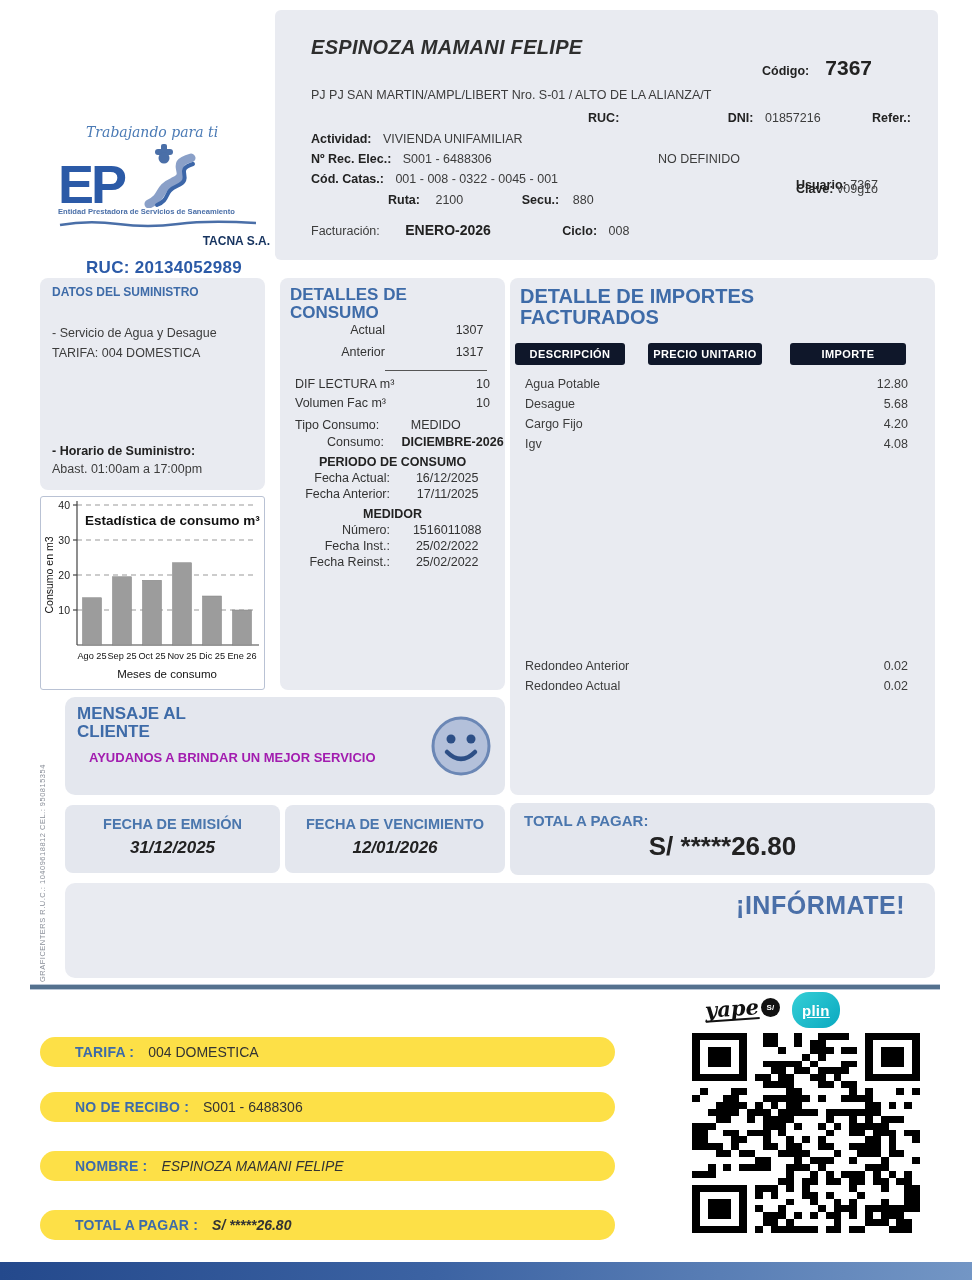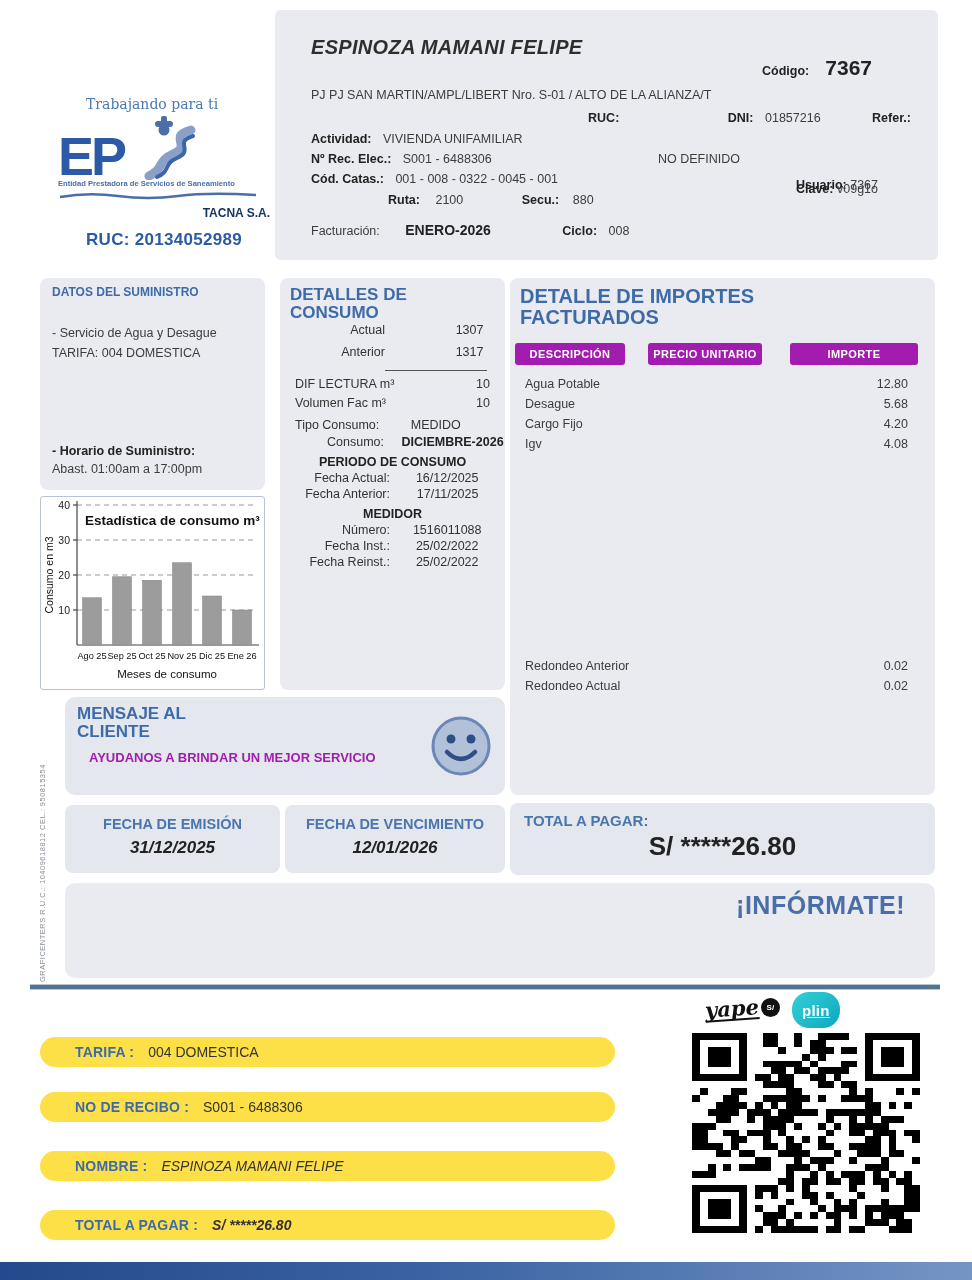--- a/index.html
+++ b/index.html
@@ -12,21 +12,21 @@
   .h-blue{color:#3e6ba8;font-weight:bold;line-height:1.04;}
   .lbl{font-weight:bold;color:#222;}
   .val{color:#3c3c3c;}
   .row12{font-size:12.5px;white-space:nowrap;}
   
   .cust-name{font-size:20px;font-weight:bold;font-style:italic;color:#2e2e2e;letter-spacing:.3px;}
   .codigo-wrap{display:flex;align-items:baseline;gap:16px;}
   .codigo-label{font-size:12.5px;font-weight:bold;color:#222;}
   .codigo-value{font-size:21px;font-weight:bold;color:#222;}
   
-  .col-head{position:absolute;height:22px;background:#a21caf;border-radius:3px;
+  .col-head{position:absolute;height:22px;background:#0f172a;border-radius:3px;
     color:#fff;font-weight:bold;font-size:11px;display:flex;align-items:center;justify-content:center;letter-spacing:.4px;}
   .charge-row{display:flex;justify-content:space-between;padding:0 27px 0 15px;line-height:20px;font-size:12.5px;color:#3c3c3c;}
   .charge-row.total{font-weight:bold;color:#222;}
   
   .c-row{position:absolute;font-size:12.5px;white-space:nowrap;}
   .c-label-r{display:inline-block;text-align:right;}
   .c-val-r{display:inline-block;text-align:right;}
   .c-center{width:100%;text-align:center;font-weight:bold;color:#222;}
   
   .pill{position:absolute;left:40px;width:575px;height:30px;background:#fde047;border-radius:15px;
@@ -42,21 +42,21 @@
   .side-vertical{
     position:absolute;left:38px;top:770px;height:212px;width:16px;
     writing-mode:vertical-rl;transform:rotate(180deg);
     font-size:7.5px;color:#8a8f99;letter-spacing:.5px;white-space:nowrap;
   }
   .divider{position:absolute;left:30px;top:984px;width:910px;height:4px;background:#54718e;
     border-top:1px solid #b9c6d6;border-bottom:1px solid #b9c6d6;}
   .bottom-bar{position:absolute;left:0;top:1262px;width:972px;height:18px;
     background:linear-gradient(90deg,#24498c 0%,#3c63a3 45%,#7396c5 100%);}
   
-  .logo-script{font-family:"DejaVu Serif",serif;font-size:14px;color:#4a7ab5;}
+  .logo-script{font-family:"DejaVu Serif",serif;font-style:italic;font-size:14px;color:#4a7ab5;margin-top:28px;}
   .logo-ep{font-size:54px;font-weight:bold;color:#2b5aa7;letter-spacing:-3px;line-height:.85;}
   .logo-sub{font-size:7.6px;font-weight:bold;color:#4a6fa8;line-height:1.1;}
   .logo-city{font-size:12px;font-weight:bold;color:#16335f;text-align:right;}
   .logo-ruc{font-size:17px;font-weight:bold;color:#2b5aa7;text-align:center;margin-top:10px;letter-spacing:.3px;}
   
   .yape-text{font-family:"DejaVu Serif",serif;font-style:italic;font-weight:bold;font-size:21px;color:#111;
     border-bottom:2px solid #111;transform:rotate(-4deg);display:inline-block;line-height:1;}
   .yape-badge{display:inline-flex;align-items:center;justify-content:center;width:19px;height:19px;border-radius:50%;
     background:#111;color:#fff;font-size:8px;font-weight:bold;margin-left:2px;position:relative;top:-6px;}
   .plin-blob{display:flex;align-items:center;justify-content:center;width:48px;height:36px;border-radius:17px;
@@ -222,21 +222,21 @@
   <div class="c-row" style="left:0;top:277px;width:100%;">
     <span class="c-label-r" style="width:110px;">Fecha Reinst.:</span>
     <span class="c-val-r" style="width:85px;">25/02/2022</span>
   </div>
 </div>
 
 <div class="panel" style="left:510px;top:278px;width:425px;height:517px;">
   <div class="abs h-blue" style="left:10px;top:8px;font-size:20px;width:330px;">DETALLE DE IMPORTES FACTURADOS</div>
   <div class="col-head" style="left:5px;top:65px;width:110px;">DESCRIPCIÓN</div>
   <div class="col-head" style="left:138px;top:65px;width:114px;">PRECIO UNITARIO</div>
-  <div class="col-head" style="left:280px;top:65px;width:128px;">IMPORTE</div>
+  <div class="col-head" style="left:280px;top:65px;width:116px;">IMPORTE</div>
   <div class="abs" style="left:0;top:96px;width:425px;" id="charges-rows">
       <div class="charge-row">
         <span>Agua Potable</span>
         <span>12.80</span>
       </div>
       <div class="charge-row">
         <span>Desague</span>
         <span>5.68</span>
       </div>
       <div class="charge-row">

